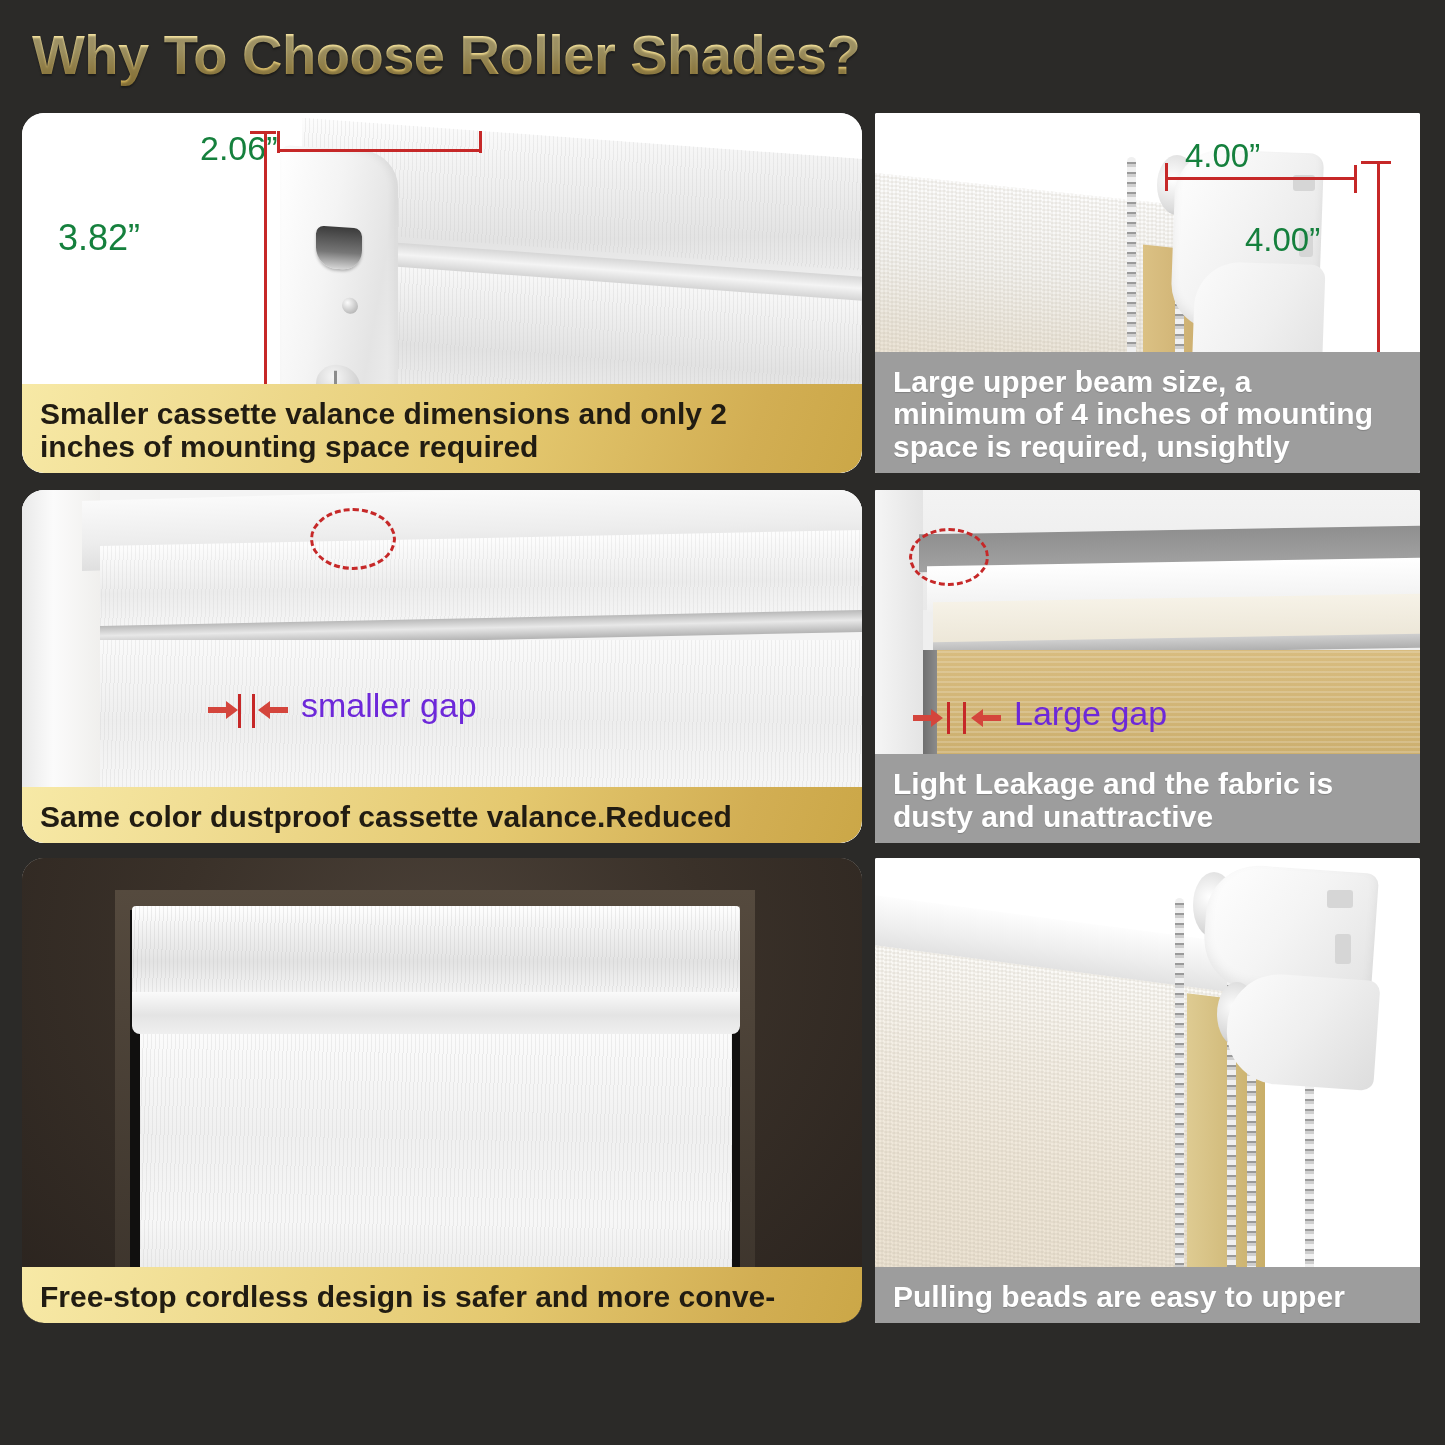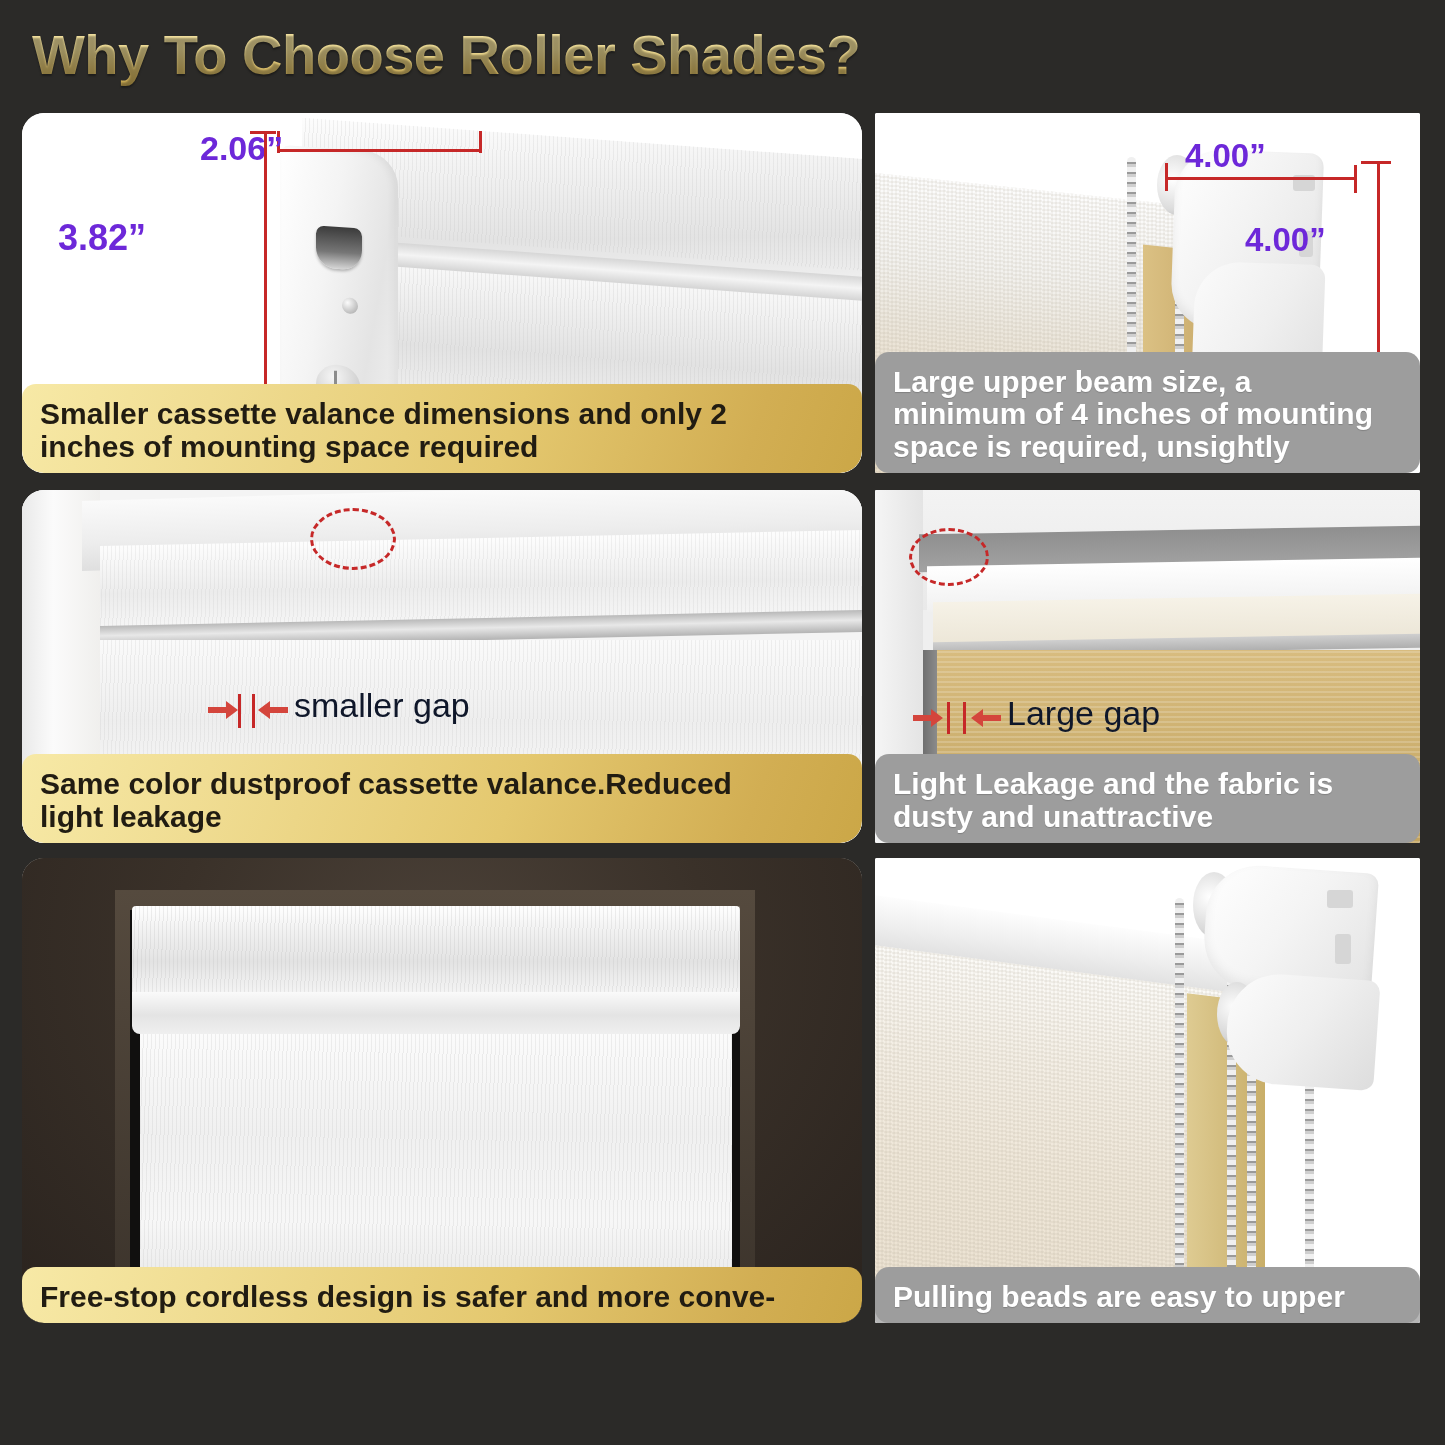--- a/index.html
+++ b/index.html
@@ -30,21 +30,20 @@
 
   .photo { position:absolute; left:0; top:0; right:0; overflow:hidden; }
 
   
   .caption {
     position:absolute; left:0; right:0; bottom:0;
     display:flex; align-items:flex-start;
     padding:14px 18px 10px 18px;
     line-height:1.08;
     font-weight:bold;
-    border-radius:14px;
   }
   .caption.gold {
     background:linear-gradient(110deg,#f7e9a6 0%,#f0dd93 22%,#e4c86f 58%,#d2ae53 86%,#cba747 100%);
     color:#211c12;
     font-size:30px;
     border-bottom-left-radius:22px; border-bottom-right-radius:22px;
   }
   .caption.grey {
     background:#9d9d9d;
     color:#ffffff;
@@ -99,21 +98,21 @@
   }
   .cap-screw2 {
     position:absolute; left:36px; top:216px; width:44px; height:40px;
     border-radius:50%;
     background:radial-gradient(circle at 40% 30%,#f6f6f6,#d2d2d2 65%,#a9a9a9);
   }
   .cap-screw2::after{content:"";position:absolute;left:18px;top:6px;width:3px;height:24px;background:#8d8d8d;}
 
   
   .dim-line { position:absolute; background:#c62828; }
-  .dim-text { position:absolute; color:#6d28d9; font-weight:bold; white-space:nowrap; }
+  .dim-text { position:absolute; color:#15803d; font-weight:normal; white-space:nowrap; }
   .tick { position:absolute; background:#c62828; }
 
   
   #p2 { left:875px; top:113px; width:545px; height:360px; }
   #p2 .photo { height:360px; background:#ffffff; }
   .p2-fabric {
     position:absolute; left:0px; top:60px; width:370px; height:300px;
     background:linear-gradient(180deg,#fcfcfc 0%,#f3f2ef 28%,#ece7dd 48%,#eadfcd 72%,#e7dcc8 100%);
     transform:skewY(6deg); transform-origin:left top;
   }
@@ -174,21 +173,21 @@
   }
   .p3-fabric {
     position:absolute; left:78px; top:150px; right:0; bottom:0;
     background:linear-gradient(180deg,#fafafa,#eeeeee 40%,#f6f6f6 70%,#e7e7e7);
   }
   .p3-fabric::after{content:"";position:absolute;inset:0;
     background:repeating-linear-gradient(92deg,rgba(255,255,255,0) 0 3px,rgba(192,192,192,.22) 3px 4px);}
   .dash-ellipse {
     position:absolute; border:3px dashed #c62828; border-radius:50%;
   }
-  .gap-label { position:absolute; color:#0f172a; font-weight:normal; white-space:nowrap; }
+  .gap-label { position:absolute; color:#6d28d9; font-weight:normal; white-space:nowrap;margin-left:7px; }
 
   
   #p4 { left:875px; top:490px; width:545px; height:353px; }
   #p4 .photo { height:353px; background:#efefef; }
   .p4-topwall { position:absolute; left:0; top:0; right:0; height:120px;
     background:linear-gradient(180deg,#f3f3f3,#e9e9e9); }
   .p4-darkbar { position:absolute; left:44px; top:40px; right:0; height:38px;
     background:linear-gradient(180deg,#8f8f8f,#a3a3a3); transform:skewY(-1deg); }
   .p4-white { position:absolute; left:52px; top:72px; right:0; height:46px;
     background:linear-gradient(180deg,#ffffff,#f0f0f0); transform:skewY(-1deg); }
@@ -367,21 +366,20 @@
       <polygon points="0,9 18,9 18,3 30,12 18,21 18,15 0,15" fill="#d4453c"></polygon>
     </svg>
     <svg style="position:absolute;left:236px;top:208px;width:30px;height:24px" viewBox="0 0 30 24">
       <polygon points="30,9 12,9 12,3 0,12 12,21 12,15 30,15" fill="#d4453c"></polygon>
     </svg>
     <div class="gap-label" style="left:272px; top:196px; font-size:34px;">smaller gap</div>
   </div>
   <div class="caption gold">
     <div>
       <span>Same color dustproof cassette valance.Reduced</span>
-      <span>light leakage</span>
     </div>
   </div>
 </div>
 
 <div class="panel bad" id="p4">
   <div class="photo">
     <div class="p4-topwall"></div>
     <div class="p4-leftwall"></div>
     <div class="p4-darkbar"></div>
     <div class="p4-white"></div>

